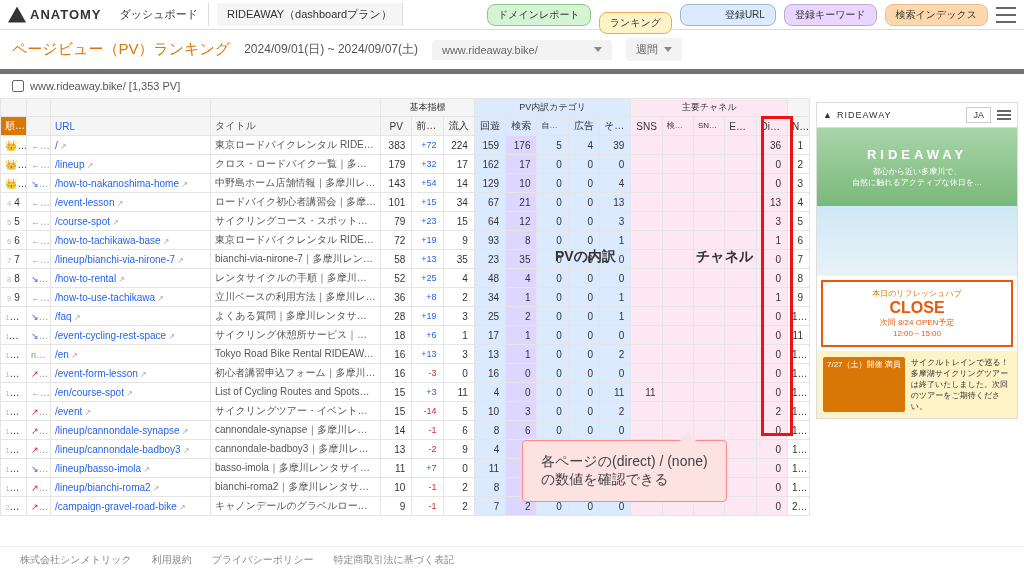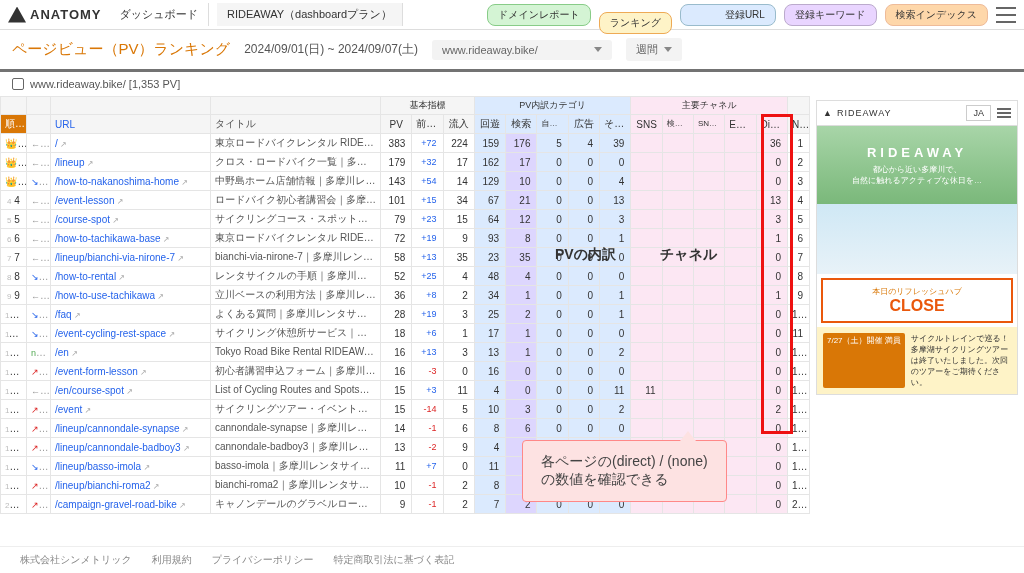--- a/index.html
+++ b/index.html
@@ -15,21 +15,21 @@
 .pill { padding: 3px 10px; border-radius: 8px; font-size: 10px; border: 1px solid #4d7c0f; cursor: pointer; }
 .pill.green { background: #d4f4d4; border-color: #8c8; }
 .pill.yellow { background: #fef3c7; border-color: #ea5; margin-top: 17px; }
 .pill.blue { background: #dbeafe; border-color: #9bc; padding-left: 44px; }
 .pill.purple { background: #e9d5ff; border-color: #bac; }
 .pill.orange { background: #fed7aa; border-color: #eb9; }
 .burger { width: 20px; height: 16px; display: flex; flex-direction: column; justify-content: space-between; cursor: pointer; }
 .burger span { height: 2px; background: #666; }
 
 
-.subheader { display: flex; align-items: center; gap: 14px; padding: 8px 12px; border-bottom: 3px solid #737373; }
+.subheader { display: flex; align-items: center; gap: 14px; padding: 8px 12px; border-bottom: 5px solid #737373; }
 .page-title { color: #d97706; font-size: 15px; font-weight: 500; }
 .date-range { font-size: 12px; color: #555; }
 .select-box { background: #f3f3f3; padding: 4px 10px; border-radius: 3px; font-size: 11px; color: #666; display: flex; align-items: center; gap: 6px; cursor: pointer; }
 .caret { width: 0; height: 0; border-left: 4px solid transparent; border-right: 4px solid transparent; border-top: 5px solid #888; }
 
 
 .crumb { display: flex; align-items: center; gap: 6px; padding: 6px 12px; font-size: 11px; color: #555; }
 .home-icon { width: 12px; height: 12px; border: 1px solid #666; border-radius: 2px; position: relative; }
 
 
@@ -581,21 +581,21 @@
             <td class="num bg-pink"></td>
             <td class="num bg-pink"></td>
             <td class="num bg-pink"></td>
             <td class="num bg-pink">0</td>
             <td class="num">20</td>
           </tr>
         </tbody>
     </table>
 
     <div class="overlay-label" style="top:150px;left:555px">PVの内訳</div>
-    <div class="overlay-label" style="top:150px;left:660px">チャネル</div>
+    <div class="overlay-label" style="top:150px;left:696px">チャネル</div>
     <div class="red-box" style="top:18px;left:761px;width:32px;height:320px"></div>
   </div>
 
   <div class="side-area">
     <div class="preview">
       <div class="preview-top">
         <div class="preview-logo">
           <span>▲</span>
             <span>RIDEAWAY</span>
         </div>
@@ -610,20 +610,22 @@
       </div>
       <div class="hero">
         <h1>RIDEAWAY</h1>
         <p>都心から近い多摩川で、</p>
         <p>自然に触れるアクティブな休日を…</p>
       </div>
       <div class="sky"></div>
       <div class="notice">
         <div class="notice-title">本日のリフレッシュハブ</div>
         <div class="notice-close">CLOSE</div>
+        <div class="notice-date" style="white-space:pre-line">次回 8/24 OPEN予定
+12:00～15:00</div>
       </div>
       <div class="info-strip">
         <span class="info-date">7/27（土）開催 満員</span>
         <span>サイクルトレインで巡る！多摩湖サイクリングツアーは終了いたしました。次回のツアーをご期待ください。</span>
       </div>
     </div>
   </div>
 </div>
 
 <div class="sub-section">

